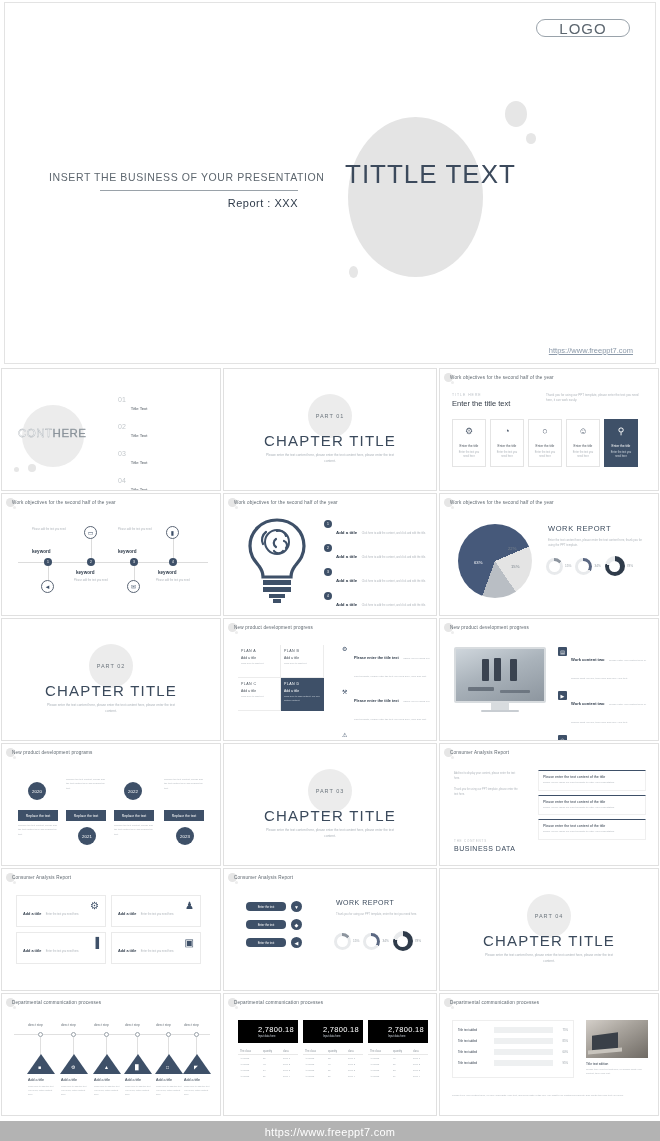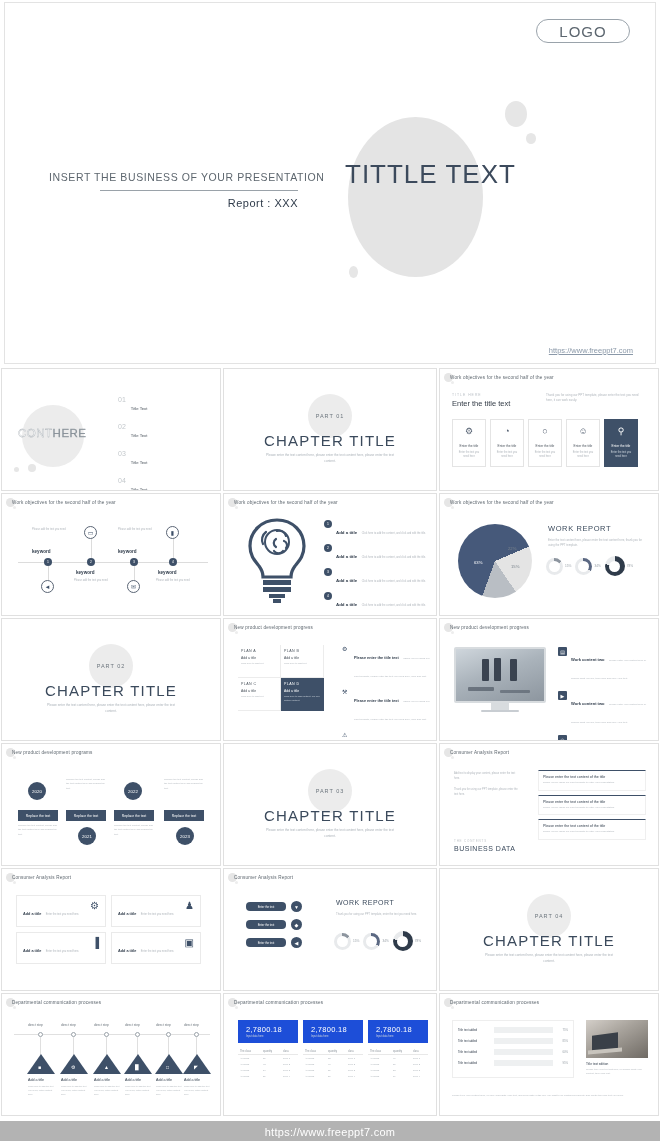--- a/index.html
+++ b/index.html
@@ -13,21 +13,21 @@
 
   
   .hero {
     position: relative; width: 652px; height: 362px;
     margin: 2px auto 0; background: #fff;
     border: 1px solid #e3e3e3;
     overflow: hidden;
   }
   .logo-pill {
     position: absolute; right: 25px; top: 16px;
-    width: 94px; height: 24px; border-radius: 13px;
+    width: 94px; height: 18px; border-radius: 13px;
     border: 1px solid #9aa3ab;
     display: flex; align-items: center; justify-content: center;
     font-size: 15px; letter-spacing: 1px; color: #5c666f;
     font-family: "Liberation Sans", sans-serif;
   }
   .hero-bigcircle {
     position: absolute; left: 343px; top: 114px;
     width: 135px; height: 160px; border-radius: 50%;
     background: #e4e4e4;
   }
@@ -286,21 +286,21 @@
     border-left: 14px solid transparent; border-right: 14px solid transparent;
     border-bottom: 20px solid #3e5068;
   }
   .tri-gl { position: absolute; font-size: 5px; color: #fff; }
   .tri-t { position: absolute; font-size: 3.6px; color: #2f3b4a; }
   .tri-d { position: absolute; font-size: 2.3px; color: #b0b6bc; line-height: 1.8; width: 26px; }
 
   
   .dc { position: absolute; left: 14px; top: 26px; display: flex; gap: 5px; }
   .dc-card { width: 60px; }
-  .dc-head { background: #1d4ed8; padding: 5px 8px; }
+  .dc-head { background: #000000; padding: 5px 20px; }
   .dc-num { font-size: 7.5px; color: #fff; letter-spacing: .3px; }
   .dc-sub { font-size: 2.6px; color: #ccd4dd; margin-top: 1px; }
   .dc-table { margin-top: 5px; width: 100%; border-collapse: collapse; }
   .dc-table th { font-size: 2.6px; color: #8d959c; font-weight: normal; text-align: left; padding: 1.5px 2px; border-bottom: 1px solid #e8e8e8; }
   .dc-table td { font-size: 2.4px; color: #a8afb6; padding: 1.5px 2px; }
 
   
   .pg-box { position: absolute; left: 12px; top: 26px; width: 122px; border: 1px solid #eee; padding: 6px 5px; }
   .pg-row { display: flex; align-items: center; gap: 3px; margin-bottom: 5px; }
   .pg-lab { font-size: 2.8px; color: #2f3b4a; width: 33px; }

